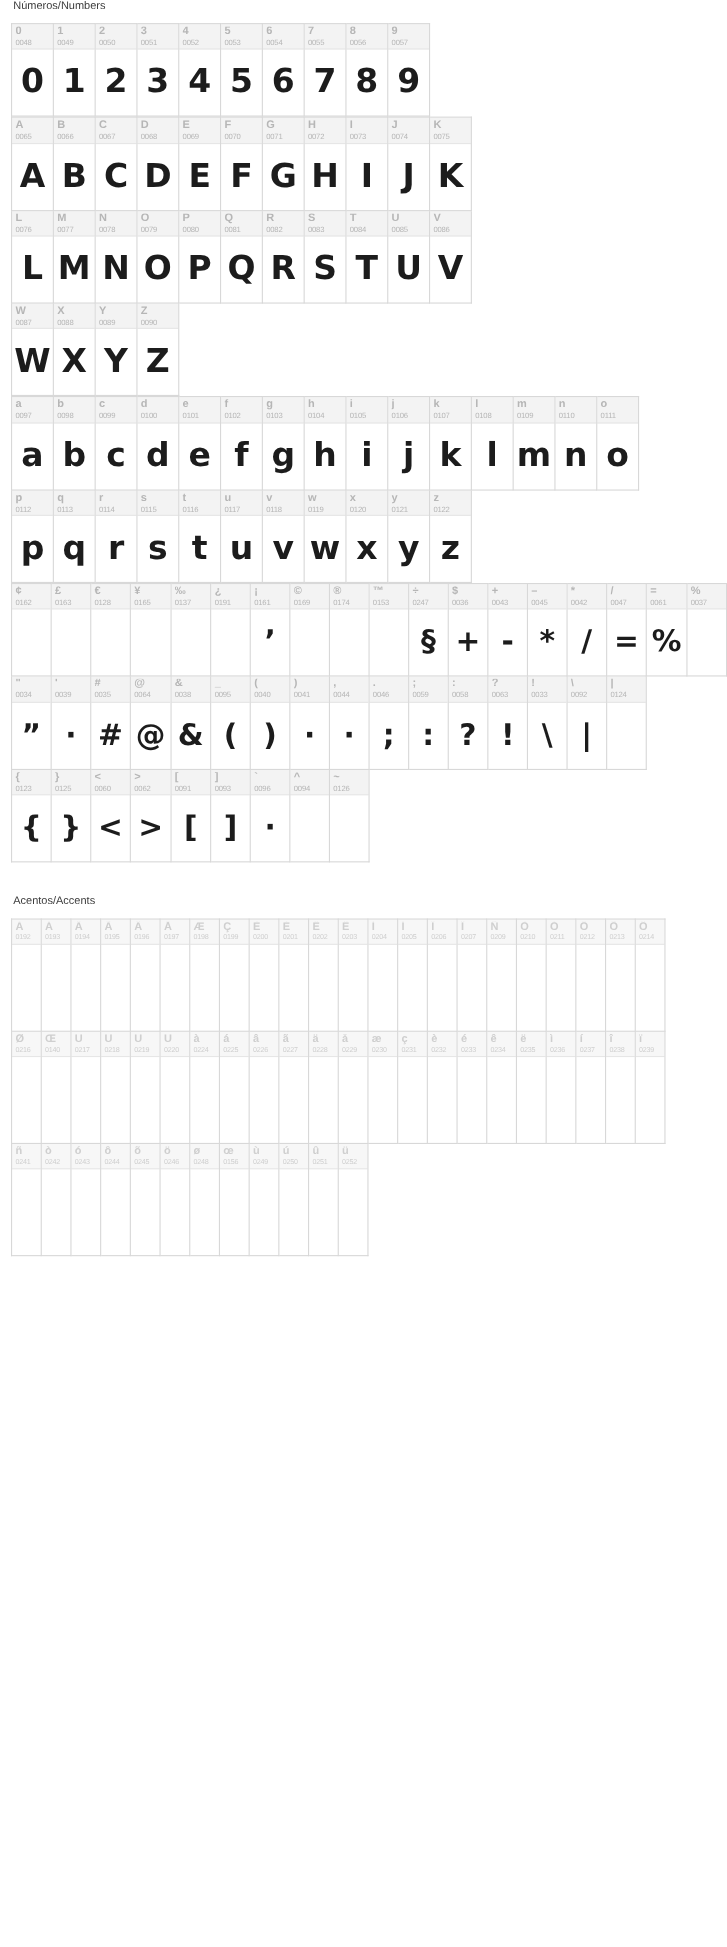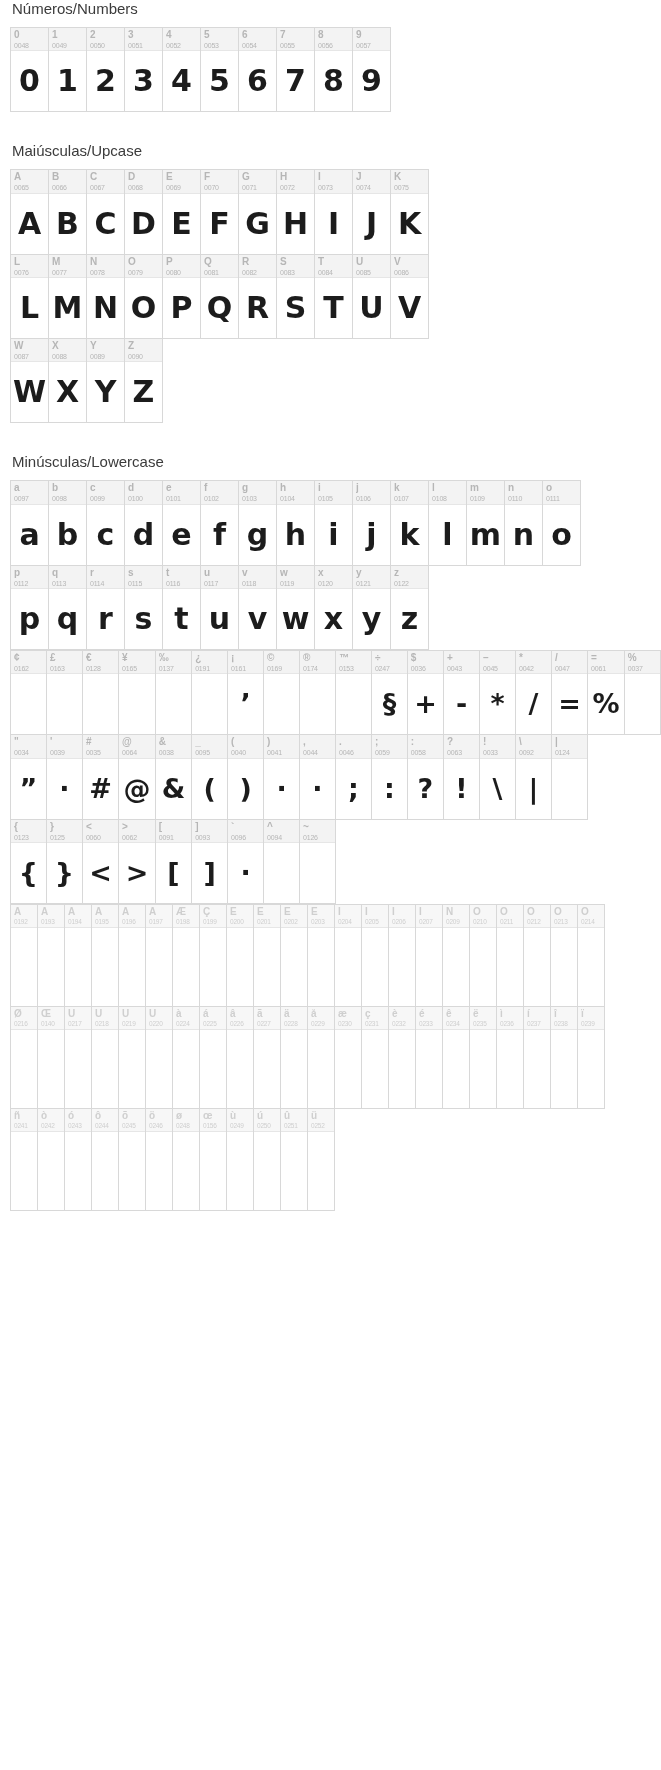--- a/index.html
+++ b/index.html
@@ -14,21 +14,21 @@
   }
   .page {
     width: 661px;
     box-sizing: border-box;
     padding: 0 0 20px 0;
   }
   .section {
     margin: 0 0 0 0;
   }
   .section-title {
-    font-size: 15px;
+    font-size: 10px;
     color: #3b3b3b;
     padding: 0 0 0 12px;
     margin: 0 0 10px 0;
     font-weight: normal;
   }
   .section + .section .section-title {
     margin-top: 30px;
   }
   .glyph-table {
     border-collapse: collapse;
@@ -173,21 +173,20 @@
                   <span class="cell-char">9</span>
                   <span class="cell-code">0057</span>
                 </div>
                 <div class="cell-body">9</div>
               </td>
             </tr>
           </tbody>
         </table>
       </div>
       <div class="section">
-        <div class="section-title">Maiúsculas/Upcase</div>
         <table class="glyph-table big">
           <tbody>
             <tr class="glyph-row">
               <td class="glyph-cell">
                 <div class="cell-head">
                   <span class="cell-char">A</span>
                   <span class="cell-code">0065</span>
                 </div>
                 <div class="cell-body">A</div>
               </td>
@@ -368,21 +367,20 @@
                   <span class="cell-char">Z</span>
                   <span class="cell-code">0090</span>
                 </div>
                 <div class="cell-body">Z</div>
               </td>
             </tr>
           </tbody>
         </table>
       </div>
       <div class="section">
-        <div class="section-title">Minúsculas/Lowercase</div>
         <table class="glyph-table big">
           <tbody>
             <tr class="glyph-row">
               <td class="glyph-cell">
                 <div class="cell-head">
                   <span class="cell-char">a</span>
                   <span class="cell-code">0097</span>
                 </div>
                 <div class="cell-body">a</div>
               </td>
@@ -874,20 +872,21 @@
                   <span class="cell-char">~</span>
                   <span class="cell-code">0126</span>
                 </div>
                 <div class="cell-body"></div>
               </td>
             </tr>
           </tbody>
         </table>
       </div>
       <div class="section">
+        <div class="section-title">Acentos/Accents</div>
         <table class="glyph-table accents">
           <tbody>
             <tr class="glyph-row">
               <td class="glyph-cell">
                 <div class="cell-head">
                   <span class="cell-char">À</span>
                   <span class="cell-code">0192</span>
                 </div>
                 <div class="cell-body"></div>
               </td>

